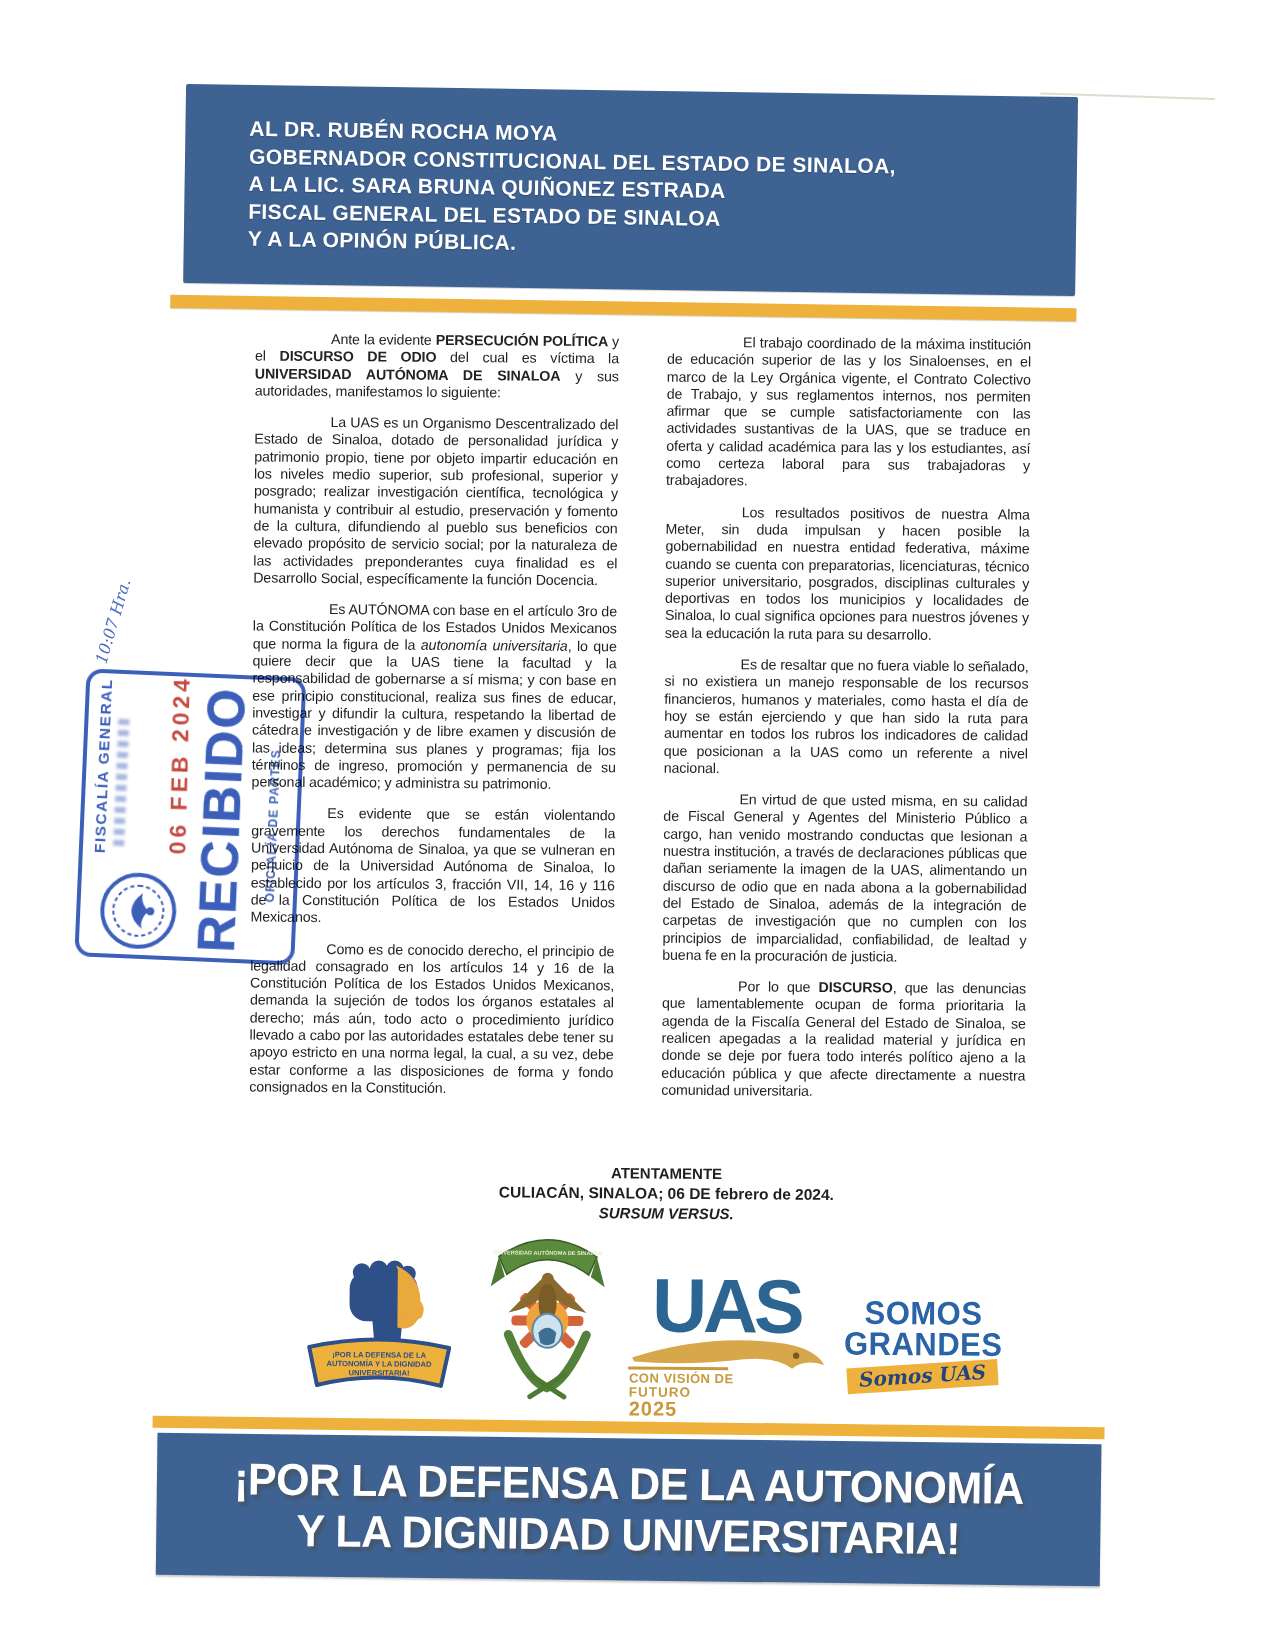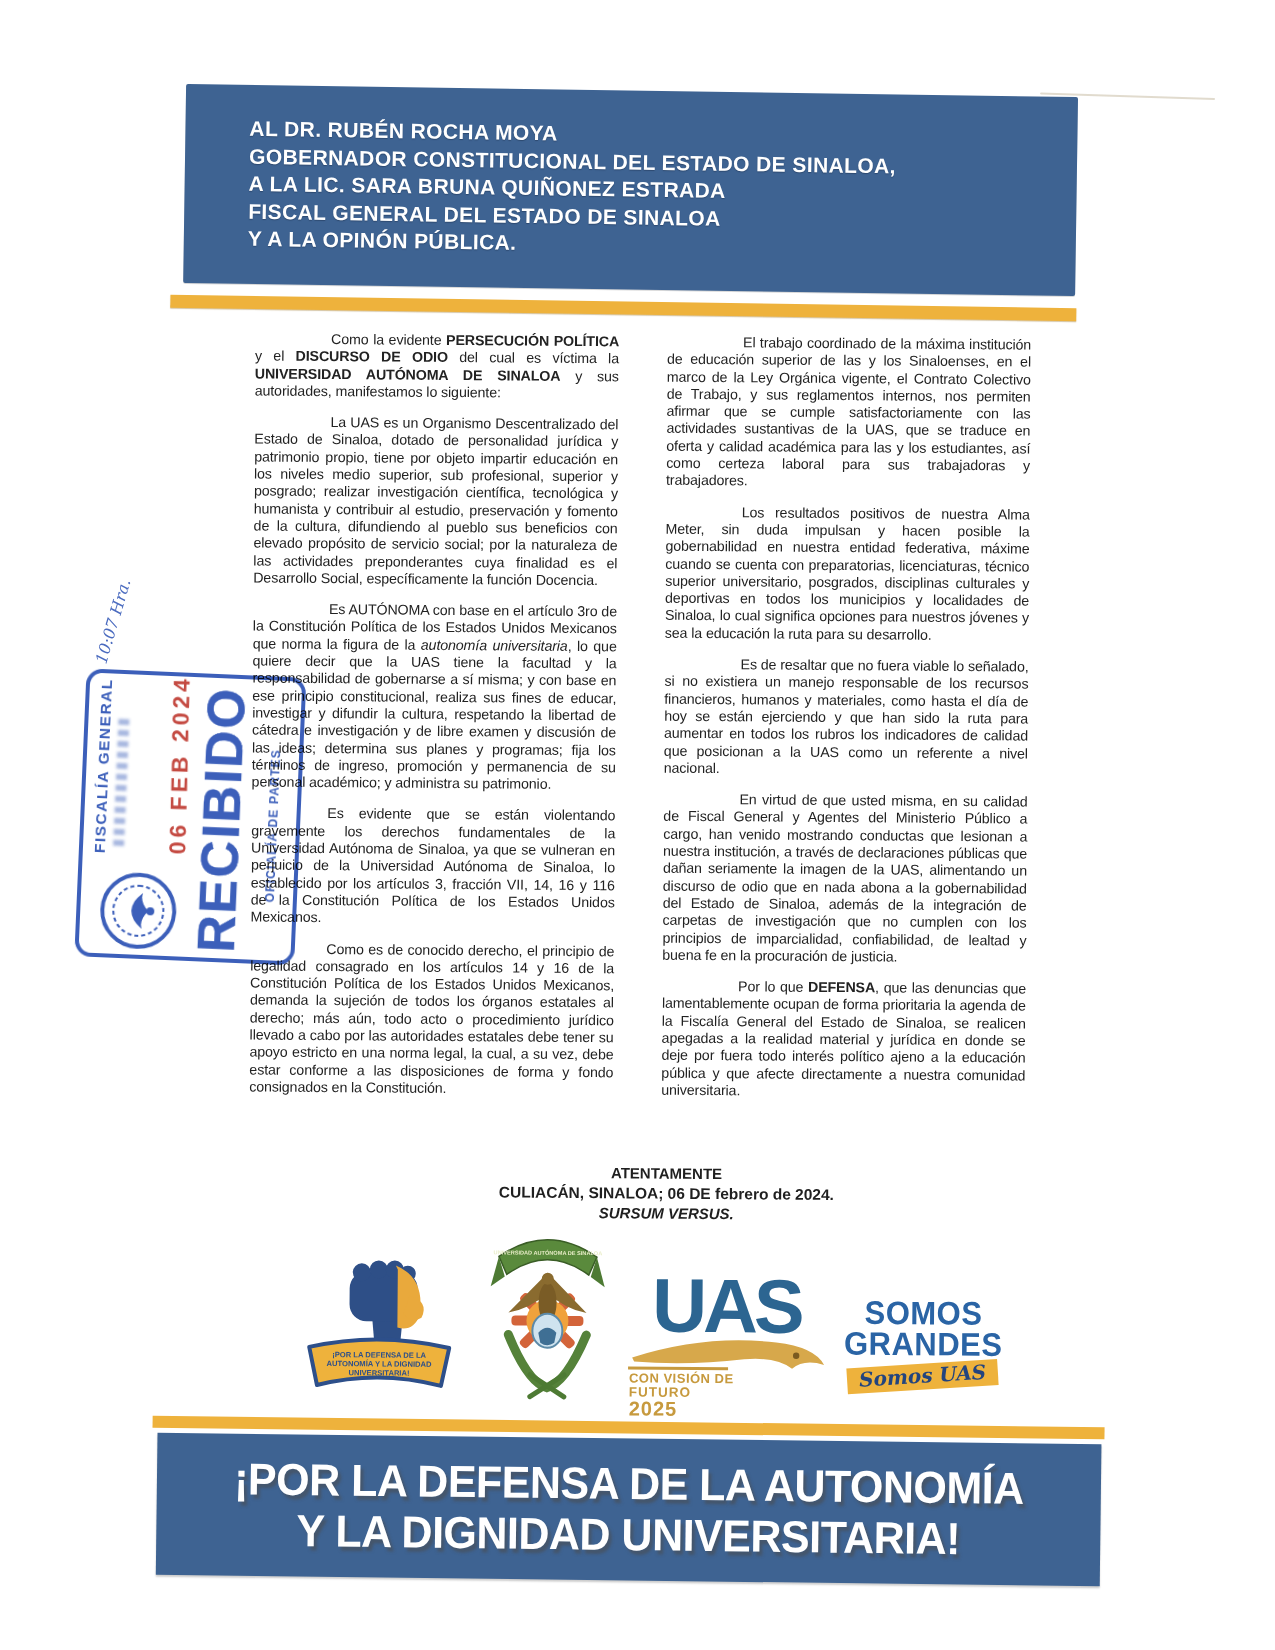--- a/index.html
+++ b/index.html
@@ -101,32 +101,32 @@
       <div>GOBERNADOR CONSTITUCIONAL DEL ESTADO DE SINALOA,</div>
       <div>A LA LIC. SARA BRUNA QUIÑONEZ ESTRADA</div>
       <div>FISCAL GENERAL DEL ESTADO DE SINALOA</div>
       <div>Y A LA OPINÓN PÚBLICA.</div>
     </div>
   </div>
   <div class="gold-bar-top"></div>
 
   <div class="columns">
     <div class="col" id="left-col">
-        <p><span>Como la evidente </span><span class="b">PERSECUCIÓN POLÍTICA</span><span> y el </span><span class="b">DISCURSO DE ODIO</span><span> del cual es víctima la </span><span class="b">UNIVERSIDAD AUTÓNOMA DE SINALOA</span><span> y sus autoridades, manifestamos lo siguiente:</span></p>
+        <p><span>Ante la evidente </span><span class="b">PERSECUCIÓN POLÍTICA</span><span> y el </span><span class="b">DISCURSO DE ODIO</span><span> del cual es víctima la </span><span class="b">UNIVERSIDAD AUTÓNOMA DE SINALOA</span><span> y sus autoridades, manifestamos lo siguiente:</span></p>
         <p><span>La UAS es un Organismo Descentralizado del Estado de Sinaloa, dotado de personalidad jurídica y patrimonio propio, tiene por objeto impartir educación en los niveles medio superior, sub profesional, superior y posgrado; realizar investigación científica, tecnológica y humanista y contribuir al estudio, preservación y fomento de la cultura, difundiendo al pueblo sus beneficios con elevado propósito de servicio social; por la naturaleza de las actividades preponderantes cuya finalidad es el Desarrollo Social, específicamente la función Docencia.</span></p>
         <p><span>Es AUTÓNOMA con base en el artículo 3ro de la Constitución Política de los Estados Unidos Mexicanos que norma la figura de la </span><span class="i">autonomía universitaria</span><span>, lo que quiere decir que la UAS tiene la facultad y la responsabilidad de gobernarse a sí misma; y con base en ese principio constitucional, realiza sus fines de educar, investigar y difundir la cultura, respetando la libertad de cátedra e investigación y de libre examen y discusión de las ideas; determina sus planes y programas; fija los términos de ingreso, promoción y permanencia de su personal académico; y administra su patrimonio.</span></p>
         <p><span>Es evidente que se están violentando gravemente los derechos fundamentales de la Universidad Autónoma de Sinaloa, ya que se vulneran en perjuicio de la Universidad Autónoma de Sinaloa, lo establecido por los artículos 3, fracción VII, 14, 16 y 116 de la Constitución Política de los Estados Unidos Mexicanos.</span></p>
         <p><span>Como es de conocido derecho, el principio de legalidad consagrado en los artículos 14 y 16 de la Constitución Política de los Estados Unidos Mexicanos, demanda la sujeción de todos los órganos estatales al derecho; más aún, todo acto o procedimiento jurídico llevado a cabo por las autoridades estatales debe tener su apoyo estricto en una norma legal, la cual, a su vez, debe estar conforme a las disposiciones de forma y fondo consignados en la Constitución.</span></p>
       </div>
     <div class="col" id="right-col">
         <p><span>El trabajo coordinado de la máxima institución de educación superior de las y los Sinaloenses, en el marco de la Ley Orgánica vigente, el Contrato Colectivo de Trabajo, y sus reglamentos internos, nos permiten afirmar que se cumple satisfactoriamente con las actividades sustantivas de la UAS, que se traduce en oferta y calidad académica para las y los estudiantes, así como certeza laboral para sus trabajadoras y trabajadores.</span></p>
         <p><span>Los resultados positivos de nuestra Alma Meter, sin duda impulsan y hacen posible la gobernabilidad en nuestra entidad federativa, máxime cuando se cuenta con preparatorias, licenciaturas, técnico superior universitario, posgrados, disciplinas culturales y deportivas en todos los municipios y localidades de Sinaloa, lo cual significa opciones para nuestros jóvenes y sea la educación la ruta para su desarrollo.</span></p>
         <p><span>Es de resaltar que no fuera viable lo señalado, si no existiera un manejo responsable de los recursos financieros, humanos y materiales, como hasta el día de hoy se están ejerciendo y que han sido la ruta para aumentar en todos los rubros los indicadores de calidad que posicionan a la UAS como un referente a nivel nacional.</span></p>
         <p><span>En virtud de que usted misma, en su calidad de Fiscal General y Agentes del Ministerio Público a cargo, han venido mostrando conductas que lesionan a nuestra institución, a través de declaraciones públicas que dañan seriamente la imagen de la UAS, alimentando un discurso de odio que en nada abona a la gobernabilidad del Estado de Sinaloa, además de la integración de carpetas de investigación que no cumplen con los principios de imparcialidad, confiabilidad, de lealtad y buena fe en la procuración de justicia.</span></p>
-        <p><span>Por lo que </span><span class="b">DEFENSA</span><span>, que las denuncias que lamentablemente ocupan de forma prioritaria la agenda de la Fiscalía General del Estado de Sinaloa, se realicen apegadas a la realidad material y jurídica en donde se deje por fuera todo interés político ajeno a la educación pública y que afecte directamente a nuestra comunidad universitaria.</span></p>
+        <p><span>Por lo que </span><span class="b">DISCURSO</span><span>, que las denuncias que lamentablemente ocupan de forma prioritaria la agenda de la Fiscalía General del Estado de Sinaloa, se realicen apegadas a la realidad material y jurídica en donde se deje por fuera todo interés político ajeno a la educación pública y que afecte directamente a nuestra comunidad universitaria.</span></p>
       </div>
   </div>
 
   <div class="stamp">
     <div class="stamp-border"></div>
     <div class="stamp-office">FISCALÍA GENERAL</div>
     <div class="stamp-smudge"></div>
     <div class="stamp-date">06 FEB 2024</div>
     <div class="stamp-received">RECIBIDO</div>
     <div class="stamp-dept">OFICIALÍA DE PARTES</div>

